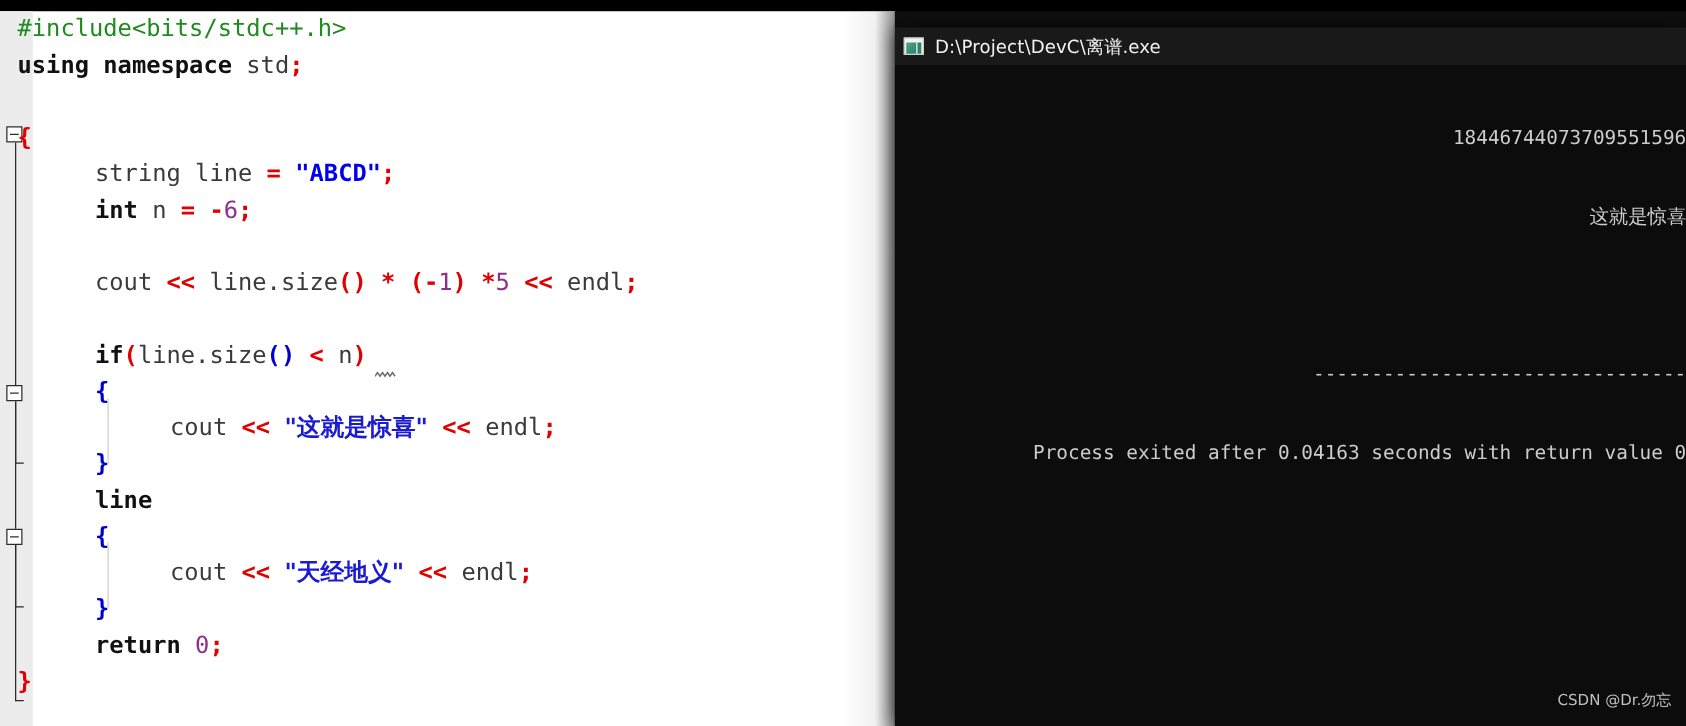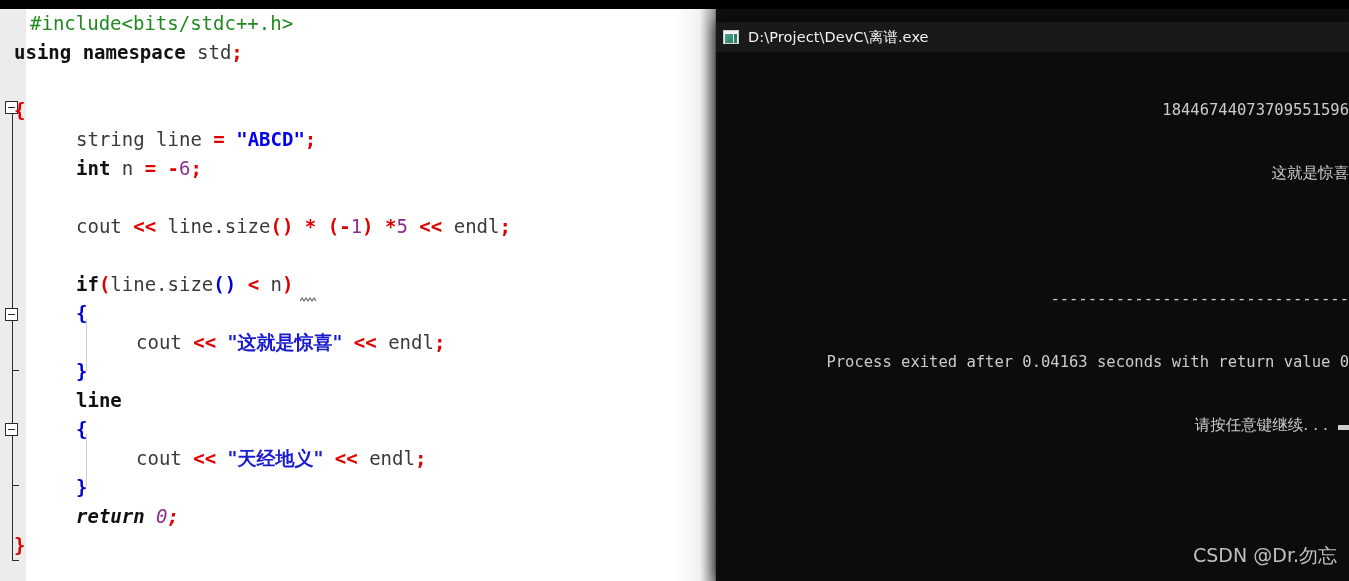--- a/index.html
+++ b/index.html
@@ -201,21 +201,21 @@
     background: #cccccc;
     vertical-align: baseline;
     margin-left: 10px;
   }
 
   
   .watermark {
     position: absolute;
     right: 12px; bottom: 12px;
     color: #cfcfcf;
-    font-size: 19px;
+    font-size: 12px;
     font-family: "DejaVu Sans", "Liberation Sans", sans-serif;
     opacity: 0.92;
   }
 </style>
 </head>
 <body>
 
 <div id="root">
 
   <div class="top-strip"></div>
@@ -236,21 +236,21 @@
       <div class="fold-box" style="top:414px;"></div>
       <div class="fold-tick" style="top:476px;"></div>
     </div>
     <div class="gutter-rule"></div>
 
     <div class="indent-guide" style="top:310px;height:52px;"></div>
     <div class="indent-guide" style="top:425px;height:52px;"></div>
 
     <div class="code">
 
-      <div class="ln" style="top:0px;left:14px;margin-left:16px;"><span class="tok-pre">#include&lt;bits/stdc++.h&gt;</span></div>
+      <div class="ln" style="top:0px;left:14px;"><span class="tok-pre">#include&lt;bits/stdc++.h&gt;</span></div>
 
       <div class="ln" style="top:29px;left:14px;"><span class="tok-kw">using namespace </span><span class="tok-plain">std</span><span class="tok-semi">;</span></div>
 
 
       <div class="ln" style="top:87px;left:14px;"><span class="tok-brace">{</span></div>
 
       <div class="ln" style="top:116px;left:76px;"><span class="tok-plain">string line </span><span class="tok-op">=</span><span class="tok-plain"> </span><span class="tok-str">"ABCD"</span><span class="tok-semi">;</span></div>
 
       <div class="ln" style="top:145px;left:76px;"><span class="tok-kw">int</span><span class="tok-plain"> n </span><span class="tok-op">=</span><span class="tok-plain"> </span><span class="tok-op">-</span><span class="tok-num">6</span><span class="tok-semi">;</span></div>
 
@@ -265,21 +265,21 @@
       <div class="ln" style="top:348px;left:76px;"><span class="tok-brace-b">}</span></div>
 
       <div class="ln" style="top:377px;left:76px;"><span class="tok-kw">line</span></div>
 
       <div class="ln" style="top:406px;left:76px;"><span class="tok-brace-b">{</span></div>
 
       <div class="ln" style="top:435px;left:136px;"><span class="tok-plain">cout </span><span class="tok-op">&lt;&lt;</span><span class="tok-plain"> </span><span class="tok-cjk">"天经地义"</span><span class="tok-plain"> </span><span class="tok-op">&lt;&lt;</span><span class="tok-plain"> endl</span><span class="tok-semi">;</span></div>
 
       <div class="ln" style="top:464px;left:76px;"><span class="tok-brace-b">}</span></div>
 
-      <div class="ln" style="top:493px;left:76px;font-style:italic;"><span class="tok-kw">return</span><span class="tok-plain"> </span><span class="tok-num">0</span><span class="tok-semi">;</span></div>
+      <div class="ln" style="top:493px;left:76px;"><span class="tok-kw">return</span><span class="tok-plain"> </span><span class="tok-num">0</span><span class="tok-semi">;</span></div>
 
       <div class="ln" style="top:522px;left:14px;"><span class="tok-brace">}</span></div>
 
     </div>
 
     <svg class="squiggle" viewBox="0 0 22 6">
       <path d="M0 4 L2 1 L4 4 L6 1 L8 4 L10 1 L12 4 L14 1 L16 4" stroke="#6a6a6a" stroke-width="1.2" fill="none"></path>
     </svg>
 
     <div class="editor-shadow"></div>
@@ -291,20 +291,19 @@
       <span class="console-icon"></span>
       <span class="console-title">D:\Project\DevC\离谱.exe</span>
     </div>
 
     <div class="console-body">
       <div class="console-line">18446744073709551596</div>
       <div class="console-line cjk-out">这就是惊喜</div>
       <div class="console-line">&nbsp;</div>
       <div class="console-line">--------------------------------</div>
       <div class="console-line">Process exited after 0.04163 seconds with return value 0</div>
-      <div class="console-line"><span class="cjk-out">请按任意键继续. . .</span><span class="cursor-block"></span></div>
     </div>
 
   </div>
 
   <div class="watermark">CSDN @Dr.勿忘</div>
 
 </div>
 
 </body></html>

